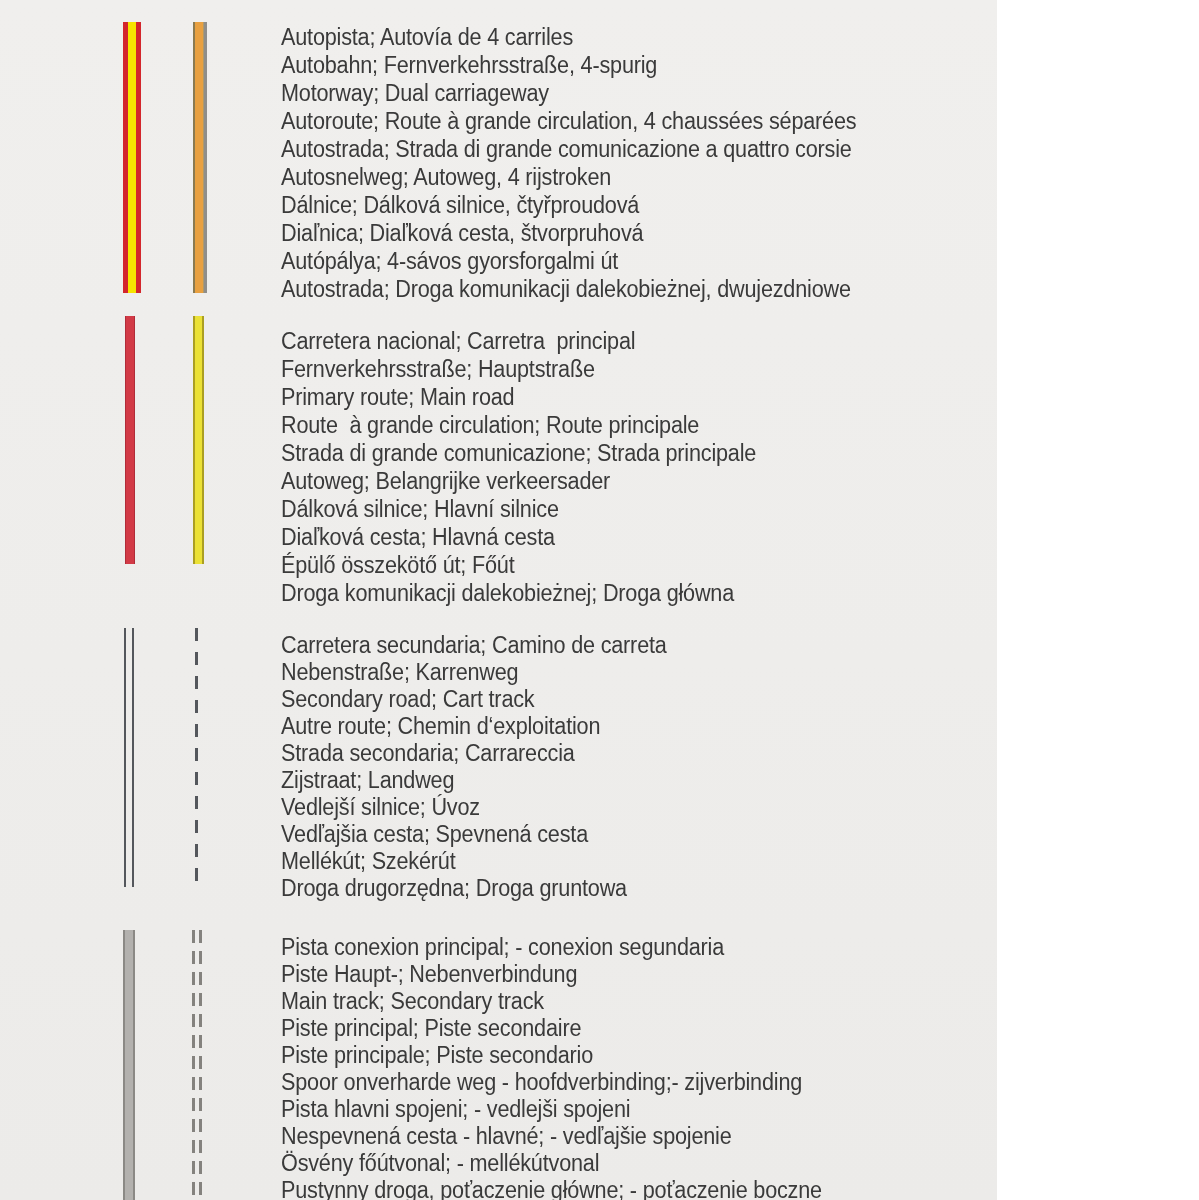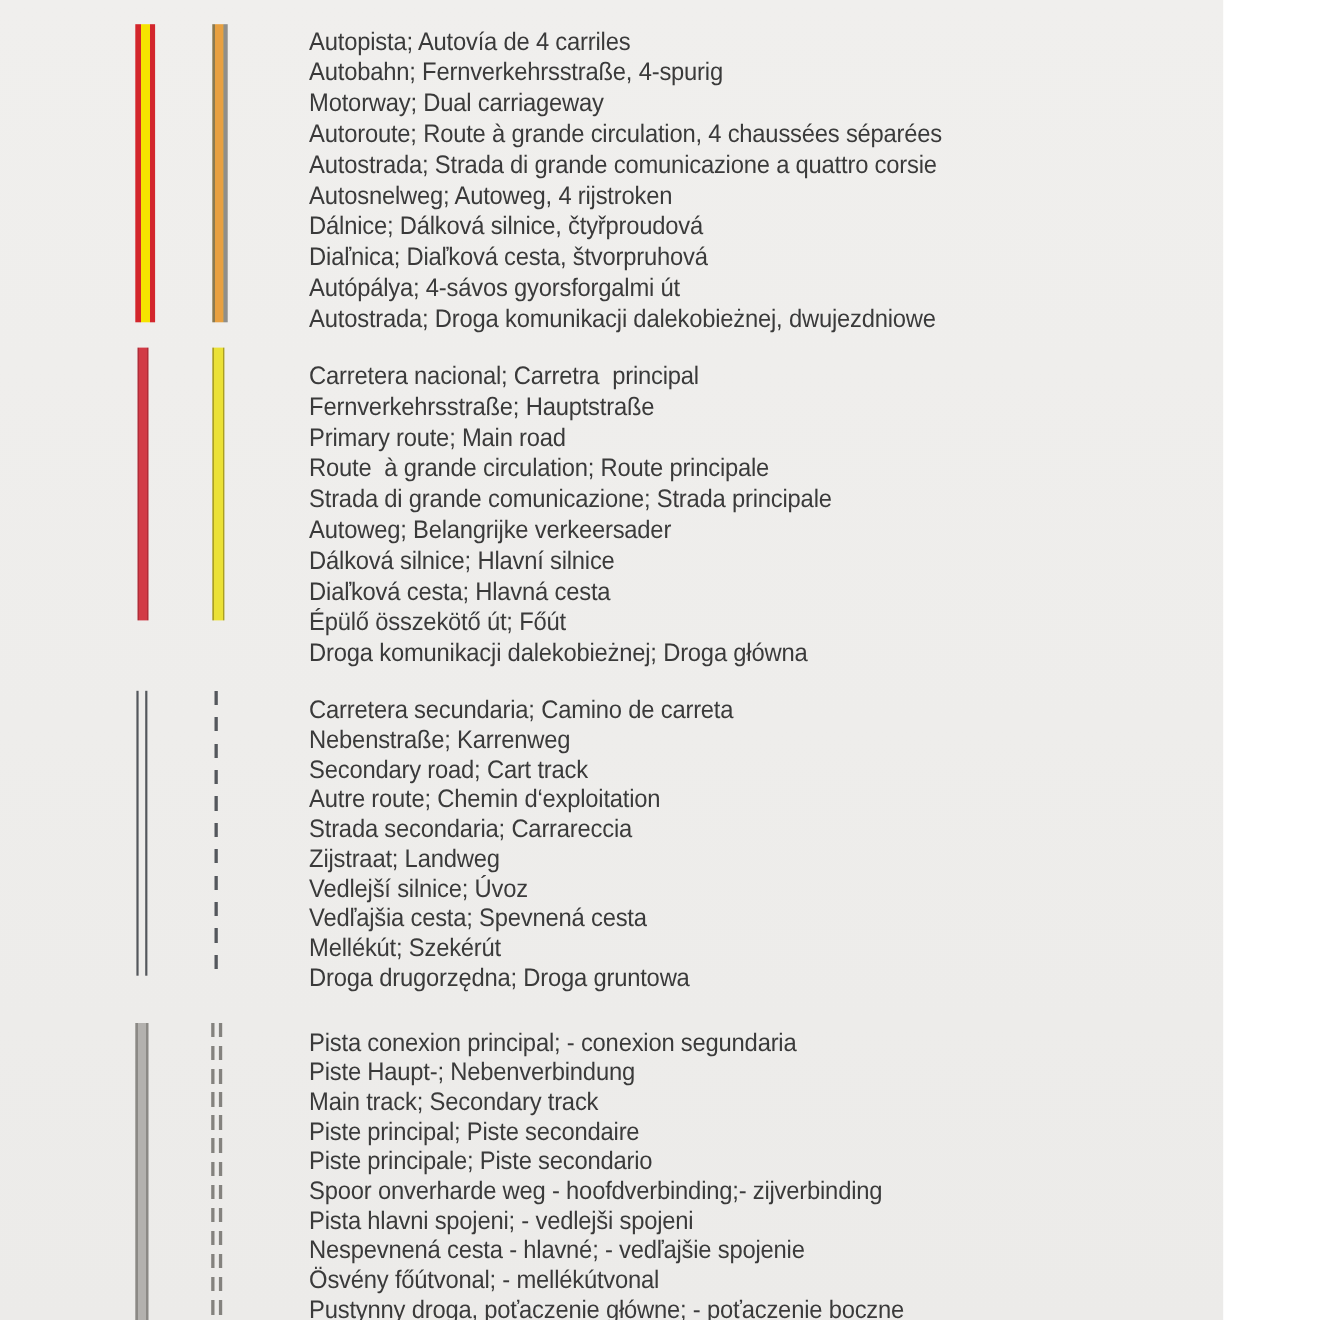--- a/index.html
+++ b/index.html
@@ -1,18 +1,18 @@
 <!DOCTYPE html>
 <html><head>
 <meta charset="utf-8">
 <style>
   html,body{margin:0;padding:0;}
   .page{
     position:relative;
-    width:1112px;height:1200px;
+    width:997px;height:1200px;
     background:linear-gradient(180deg,#f0efed 0%,#eeedeb 55%,#ecebe9 100%);
     overflow:hidden;
     font-family:"Liberation Sans","DejaVu Sans",sans-serif;
   }
   .symbol{position:absolute;}
   
   .sym-motorway{
     left:123px;top:22px;width:18px;height:271px;
     background:linear-gradient(90deg,#d3262c 0 28%,#f6e400 28% 72%,#d3262c 72% 100%);
   }

